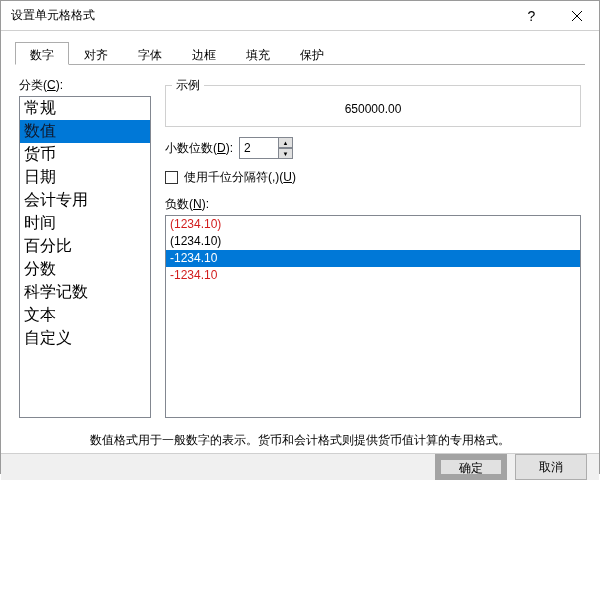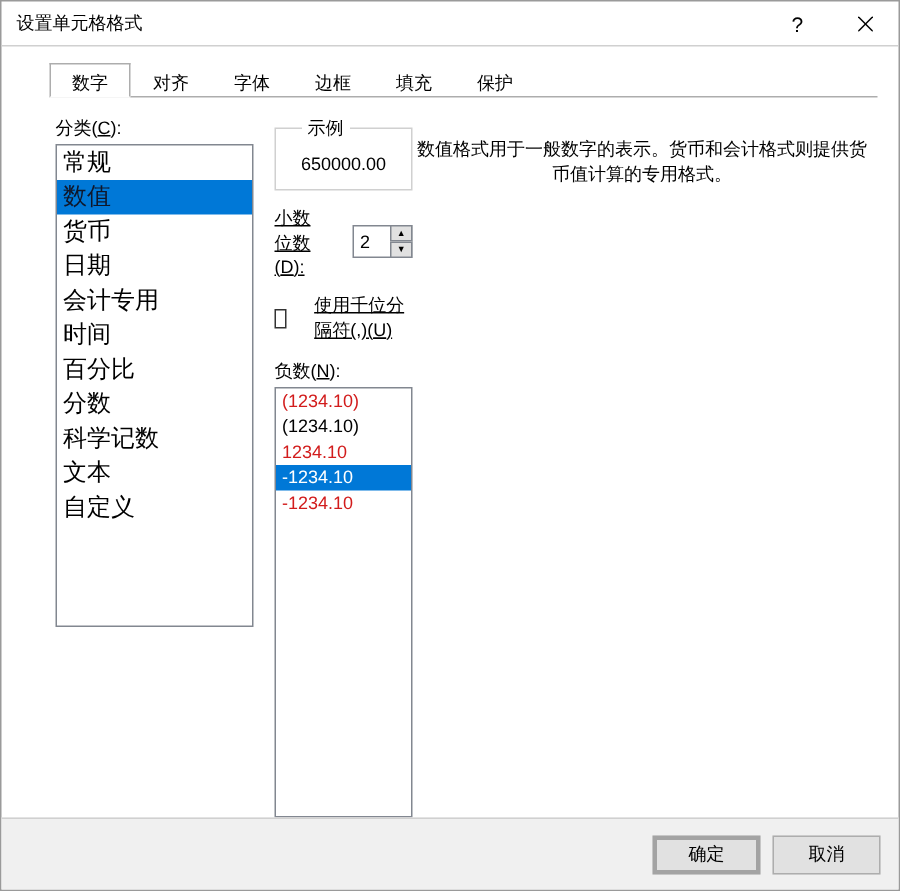--- a/index.html
+++ b/index.html
@@ -8,21 +8,21 @@
     font-family: "Microsoft YaHei", "Segoe UI", Tahoma, sans-serif;
     font-size: 12px;
     background: #fff;
     color: #000;
     width: 600px;
     height: 594px;
     overflow: hidden;
   }
   .dialog {
     width: 600px;
-    height: 594px;
+    height: 474px;
     border: 1px solid #9a9a9a;
     display: flex;
     flex-direction: column;
     background: #fff;
   }
   .titlebar {
     height: 30px;
     display: flex;
     align-items: center;
     padding: 0 0 0 10px;
@@ -36,21 +36,21 @@
     align-items: center;
     justify-content: center;
     font-family: "Segoe UI Symbol", sans-serif;
     font-size: 12px;
     color: #000;
   }
   .titlebar-btn.help { font-size: 14px; }
   .titlebar-btn.close svg { width: 10px; height: 10px; }
   .body {
     flex: 1;
-    padding: 10px 14px 0 32px;
+    padding: 10px 14px 0 14px;
     display: flex;
     flex-direction: column;
   }
   .tabs {
     display: flex;
     border-bottom: 1px solid #adadad;
     position: relative;
     height: 24px;
   }
   .tab {
@@ -64,21 +64,21 @@
   }
   .tab.active {
     border: 1px solid #adadad;
     border-bottom: 1px solid #fff;
     background: #fff;
   }
   .tabpanel {
     flex: 1;
     padding: 12px 4px 0 4px;
     display: flex;
-    flex-direction: row;
+    flex-direction: column;
   }
   .cols {
     display: flex;
     gap: 14px;
     flex: 1;
     min-height: 0;
   }
   .leftcol { width: 132px; display: flex; flex-direction: column; }
   .rightcol { flex: 1; display: flex; flex-direction: column; min-width: 0; }
   .label { margin-bottom: 2px; }
@@ -99,33 +99,32 @@
     color: #0f172a;
   }
   .fs {
     border: 1px solid #d0d0d0;
     padding: 0;
     margin: 0 0 10px 0;
   }
   .fs-legend {
     font-size: 12px;
     padding: 0 4px;
-    margin-left: 17px;
+    margin-left: 6px;
   }
   .sample {
     padding: 8px 8px 10px 8px;
     font-size: 12px;
     text-align: center;
   }
   .row {
     display: flex;
     align-items: center;
-    gap: 18px;
+    gap: 6px;
     margin-bottom: 10px;
-    text-decoration: underline;
   }
   .spinwrap {
     position: relative;
     width: 54px;
     height: 22px;
   }
   .spininput {
     width: 40px;
     height: 22px;
     border: 1px solid #828790;
@@ -191,21 +190,21 @@
   }
   .btn {
     min-width: 72px;
     height: 26px;
     border: 1px solid #adadad;
     background: #e1e1e1;
     font-size: 12px;
     font-family: inherit;
     padding: 0 14px;
   }
-  .btn.default { border: 3px solid #a3a3a3; }
+  .btn.default { border: 6px solid #a3a3a3; }
   ::-webkit-scrollbar { width: 17px; background: #f0f0f0; }
   ::-webkit-scrollbar-thumb { background: #c2c3c9; }
   ::-webkit-scrollbar-button {
     background: #f0f0f0;
     height: 17px;
     display: block;
   }
 </style>
 </head>
 <body>
@@ -281,21 +280,20 @@
               <span>使用千位分隔符(,)(</span><span class="underline">U</span><span>)</span>
             </span>
           </div>
 
           <div class="label">
             <span>负数(</span><span class="underline">N</span><span>):</span>
           </div>
           <div class="negbox" id="neg-list">
               <div class="neg-item red">(1234.10)</div>
               <div class="neg-item">(1234.10)</div>
-              <div class="neg-item red">1234.10</div>
               <div class="neg-item selected">-1234.10</div>
               <div class="neg-item red">-1234.10</div>
             </div>
         </div>
 
       </div>
 
       <div class="desc">数值格式用于一般数字的表示。货币和会计格式则提供货币值计算的专用格式。</div>
     </div>
 

